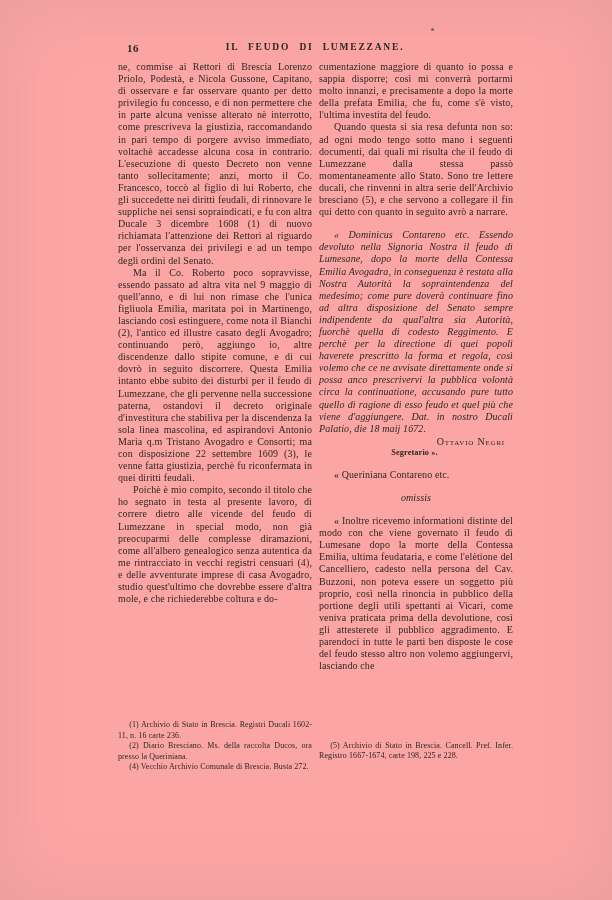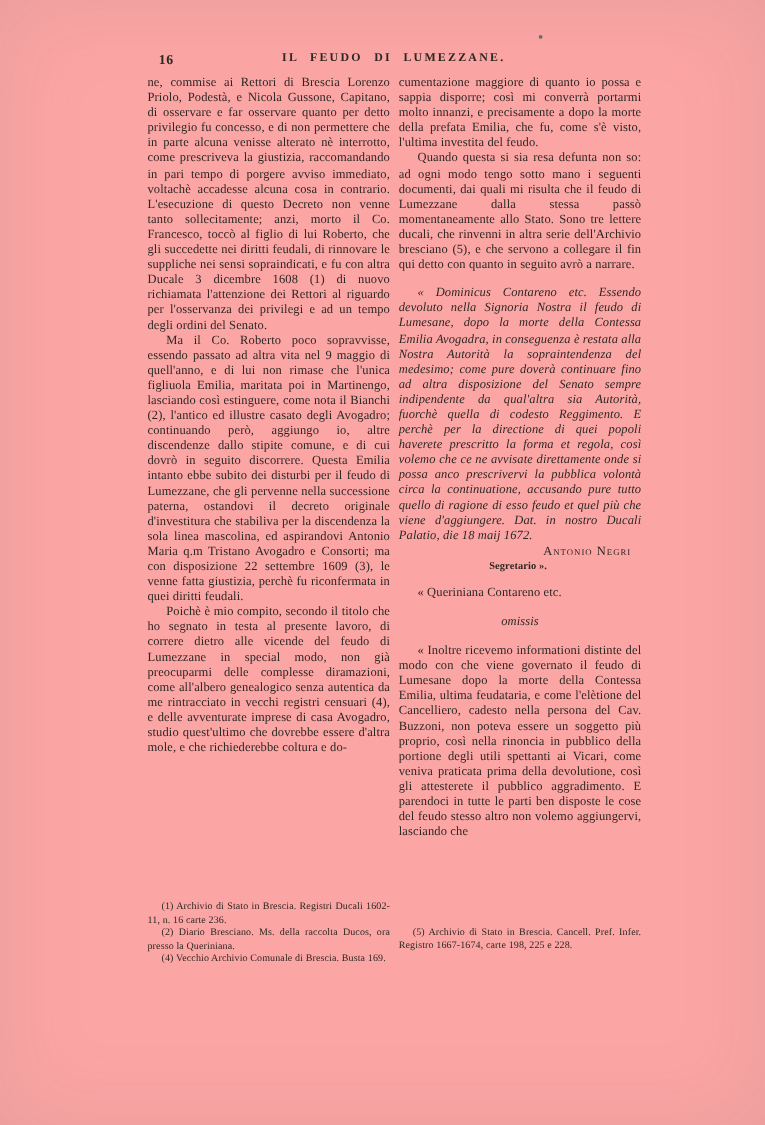--- a/index.html
+++ b/index.html
@@ -79,31 +79,31 @@
   </div>
 
   <div class="col col-left">
     <p class="no-indent">ne, commise ai Rettori di Brescia Lorenzo Priolo, Podestà, e Nicola Gussone, Capitano, di osservare e far osservare quanto per detto privilegio fu concesso, e di non permettere che in parte alcuna venisse alterato nè interrotto, come prescriveva la giustizia, raccomandando in pari tempo di porgere avviso immediato, voltachè accadesse alcuna cosa in contrario. L'esecuzione di questo Decreto non venne tanto sollecitamente; anzi, morto il Co. Francesco, toccò al figlio di lui Roberto, che gli succedette nei diritti feudali, di rinnovare le suppliche nei sensi sopraindicati, e fu con altra Ducale 3 dicembre 1608 (1) di nuovo richiamata l'attenzione dei Rettori al riguardo per l'osservanza dei privilegi e ad un tempo degli ordini del Senato.</p>
     <p>Ma il Co. Roberto poco sopravvisse, essendo passato ad altra vita nel 9 maggio di quell'anno, e di lui non rimase che l'unica figliuola Emilia, maritata poi in Martinengo, lasciando così estinguere, come nota il Bianchi (2), l'antico ed illustre casato degli Avogadro; continuando però, aggiungo io, altre discendenze dallo stipite comune, e di cui dovrò in seguito discorrere. Questa Emilia intanto ebbe subito dei disturbi per il feudo di Lumezzane, che gli pervenne nella successione paterna, ostandovi il decreto originale d'investitura che stabiliva per la discendenza la sola linea mascolina, ed aspirandovi Antonio Maria q.m Tristano Avogadro e Consorti; ma con disposizione 22 settembre 1609 (3), le venne fatta giustizia, perchè fu riconfermata in quei diritti feudali.</p>
     <p>Poichè è mio compito, secondo il titolo che ho segnato in testa al presente lavoro, di correre dietro alle vicende del feudo di Lumezzane in special modo, non già preocuparmi delle complesse diramazioni, come all'albero genealogico senza autentica da me rintracciato in vecchi registri censuari (4), e delle avventurate imprese di casa Avogadro, studio quest'ultimo che dovrebbe essere d'altra mole, e che richiederebbe coltura e do-</p>
 
     <div class="footnotes">
       <p>(1) Archivio di Stato in Brescia. Registri Ducali 1602-11, n. 16 carte 236.</p>
       <p>(2) Diario Bresciano. Ms. della raccolta Ducos, ora presso la Queriniana.</p>
-      <p>(4) Vecchio Archivio Comunale di Brescia. Busta 169.</p>
+      <p>(4) Vecchio Archivio Comunale di Brescia. Busta 272.</p>
     </div>
   </div>
 
   <div class="col col-right">
     <p class="no-indent">cumentazione maggiore di quanto io possa e sappia disporre; così mi converrà portarmi molto innanzi, e precisamente a dopo la morte della prefata Emilia, che fu, come s'è visto, l'ultima investita del feudo.</p>
     <p>Quando questa si sia resa defunta non so: ad ogni modo tengo sotto mano i seguenti documenti, dai quali mi risulta che il feudo di Lumezzane dalla stessa passò momentaneamente allo Stato. Sono tre lettere ducali, che rinvenni in altra serie dell'Archivio bresciano (5), e che servono a collegare il fin qui detto con quanto in seguito avrò a narrare.</p>
 
     <p class="quote gap-above">« Dominicus Contareno etc. Essendo devoluto nella Signoria Nostra il feudo di Lumesane, dopo la morte della Contessa Emilia Avogadra, in conseguenza è restata alla Nostra Autorità la sopraintendenza del medesimo; come pure doverà continuare fino ad altra disposizione del Senato sempre indipendente da qual'altra sia Autorità, fuorchè quella di codesto Reggimento. E perchè per la directione di quei popoli haverete prescritto la forma et regola, così volemo che ce ne avvisate direttamente onde si possa anco prescrivervi la pubblica volontà circa la continuatione, accusando pure tutto quello di ragione di esso feudo et quel più che viene d'aggiungere. Dat. in nostro Ducali Palatio, die 18 maij 1672.</p>
 
-    <p class="sig-name">Antonio Negri</p>
+    <p class="sig-name">Ottavio Negri</p>
     <p class="sig-role">Segretario ».</p>
 
     <p class="quote-heading">« Queriniana Contareno etc.</p>
 
     <p class="omissis">omissis</p>
 
     <p class="quote">« Inoltre ricevemo informationi distinte del modo con che viene governato il feudo di Lumesane dopo la morte della Contessa Emilia, ultima feudataria, e come l'elètione del Cancelliero, cadesto nella persona del Cav. Buzzoni, non poteva essere un soggetto più proprio, così nella rinoncia in pubblico della portione degli utili spettanti ai Vicari, come veniva praticata prima della devolutione, così gli attesterete il pubblico aggradimento. E parendoci in tutte le parti ben disposte le cose del feudo stesso altro non volemo aggiungervi, lasciando che</p>
 
     <div class="footnotes">
       <p>(5) Archivio di Stato in Brescia. Cancell. Pref. Infer. Registro 1667-1674, carte 198, 225 e 228.</p>

